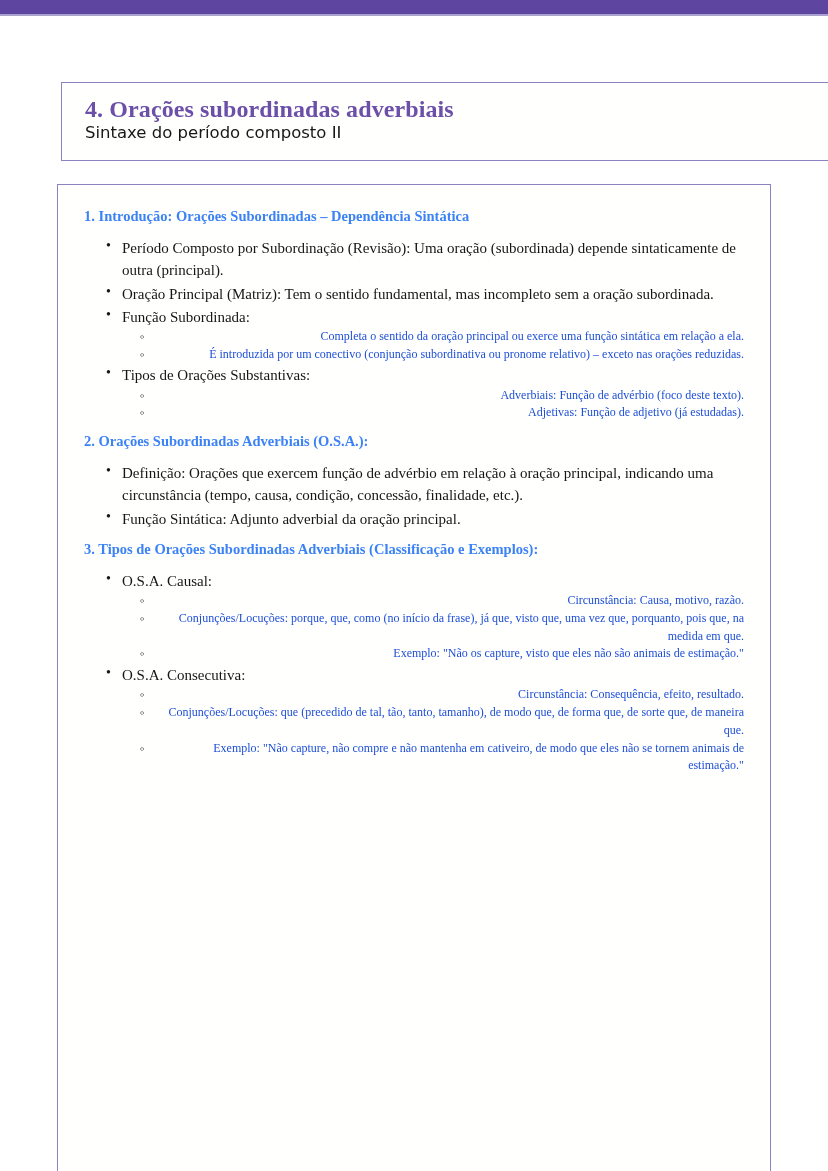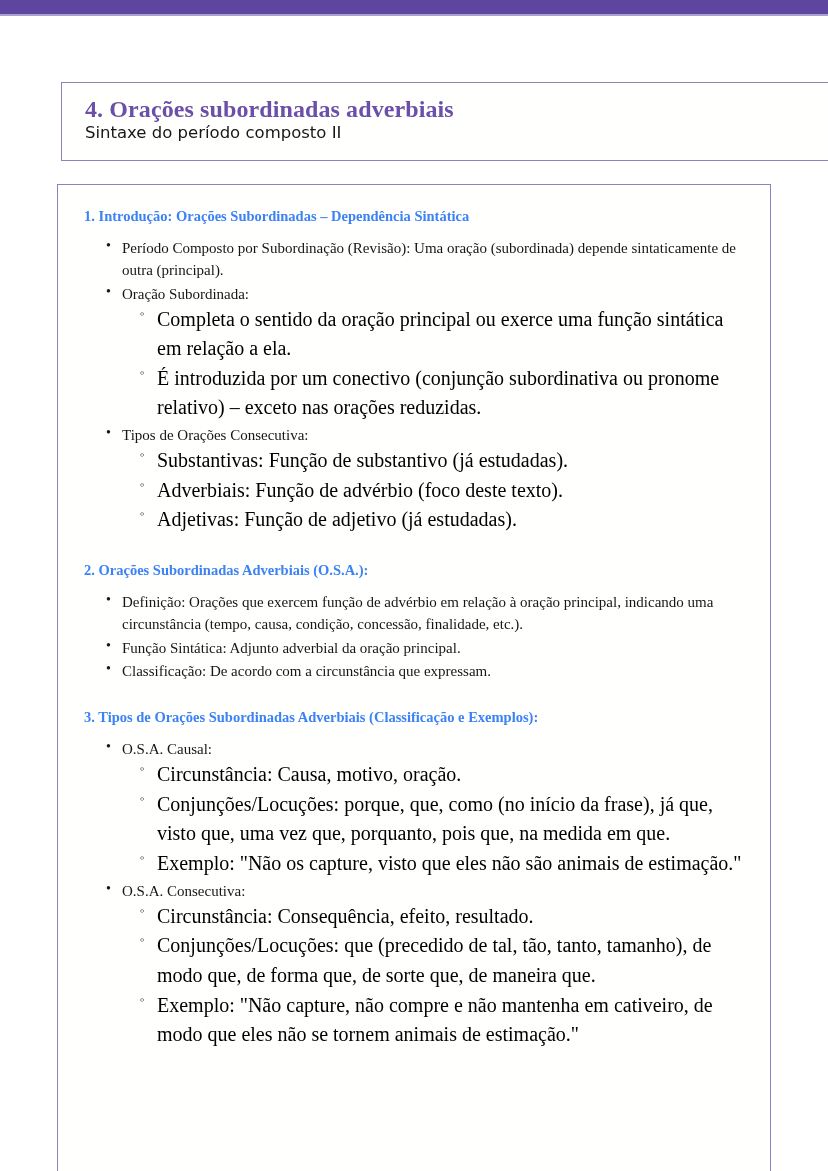--- a/index.html
+++ b/index.html
@@ -82,21 +82,21 @@
   }
 
   .section-heading {
     font-size: 14.5px;
     font-weight: bold;
     color: #3b82f6;
     margin: 0 0 6px 0;
     line-height: 1.25;
   }
   .section-heading.spaced {
-    margin-top: 26px;
+    margin-top: 10px;
   }
 
   ul.level1 {
     list-style: none;
     margin: 12px 0 0 0;
     padding: 0 0 0 22px;
   }
   ul.level1 > li {
     position: relative;
     font-size: 15px;
@@ -114,25 +114,26 @@
     color: #161616;
   }
 
   ul.level2 {
     list-style: none;
     margin: 0;
     padding: 0 0 0 18px;
   }
   ul.level2 > li {
     position: relative;
-    font-size: 20px;
+    font-size: 12px;
     line-height: 1.48;
-    color: #000000;
+    color: #1d4ed8;
     padding-left: 17px;
     margin: 0;
+    text-align: right;
   }
   ul.level2 > li::before {
     content: "\25E6";
     position: absolute;
     left: 0;
     top: -1px;
     font-size: 13px;
     color: #161616;
   }
 
@@ -147,40 +148,39 @@
 <div class="title-box">
   <div class="doc-title">4. Orações subordinadas adverbiais</div>
   <div class="doc-subtitle">Sintaxe do período composto II</div>
 </div>
 
 <div class="content-box">
   <div id="sections-root">
       <div class="section-heading">1. Introdução: Orações Subordinadas – Dependência Sintática</div>
       <ul class="level1">
         <li><span class="li-text">Período Composto por Subordinação (Revisão): Uma oração (subordinada) depende sintaticamente de outra (principal).</span></li>
-        <li><span class="li-text">Oração Subordinada:</span><ul class="level2">
+        <li><span class="li-text">Oração Principal (Matriz): Tem o sentido fundamental, mas incompleto sem a oração subordinada.</span></li>
+        <li><span class="li-text">Função Subordinada:</span><ul class="level2">
             <li>Completa o sentido da oração principal ou exerce uma função sintática em relação a ela.</li>
             <li>É introduzida por um conectivo (conjunção subordinativa ou pronome relativo) – exceto nas orações reduzidas.</li>
           </ul></li>
-        <li><span class="li-text">Tipos de Orações Consecutiva:</span><ul class="level2">
-            <li>Substantivas: Função de substantivo (já estudadas).</li>
+        <li><span class="li-text">Tipos de Orações Substantivas:</span><ul class="level2">
             <li>Adverbiais: Função de advérbio (foco deste texto).</li>
             <li>Adjetivas: Função de adjetivo (já estudadas).</li>
           </ul></li>
       </ul>
       <div class="section-heading spaced">2. Orações Subordinadas Adverbiais (O.S.A.):</div>
       <ul class="level1">
         <li><span class="li-text">Definição: Orações que exercem função de advérbio em relação à oração principal, indicando uma circunstância (tempo, causa, condição, concessão, finalidade, etc.).</span></li>
         <li><span class="li-text">Função Sintática: Adjunto adverbial da oração principal.</span></li>
-        <li><span class="li-text">Classificação: De acordo com a circunstância que expressam.</span></li>
       </ul>
       <div class="section-heading spaced">3. Tipos de Orações Subordinadas Adverbiais (Classificação e Exemplos):</div>
       <ul class="level1">
         <li><span class="li-text">O.S.A. Causal:</span><ul class="level2">
-            <li>Circunstância: Causa, motivo, oração.</li>
+            <li>Circunstância: Causa, motivo, razão.</li>
             <li>Conjunções/Locuções: porque, que, como (no início da frase), já que, visto que, uma vez que, porquanto, pois que, na medida em que.</li>
             <li>Exemplo: "Não os capture, visto que eles não são animais de estimação."</li>
           </ul></li>
         <li><span class="li-text">O.S.A. Consecutiva:</span><ul class="level2">
             <li>Circunstância: Consequência, efeito, resultado.</li>
             <li>Conjunções/Locuções: que (precedido de tal, tão, tanto, tamanho), de modo que, de forma que, de sorte que, de maneira que.</li>
             <li>Exemplo: "Não capture, não compre e não mantenha em cativeiro, de modo que eles não se tornem animais de estimação."</li>
           </ul></li>
       </ul>
     </div>

